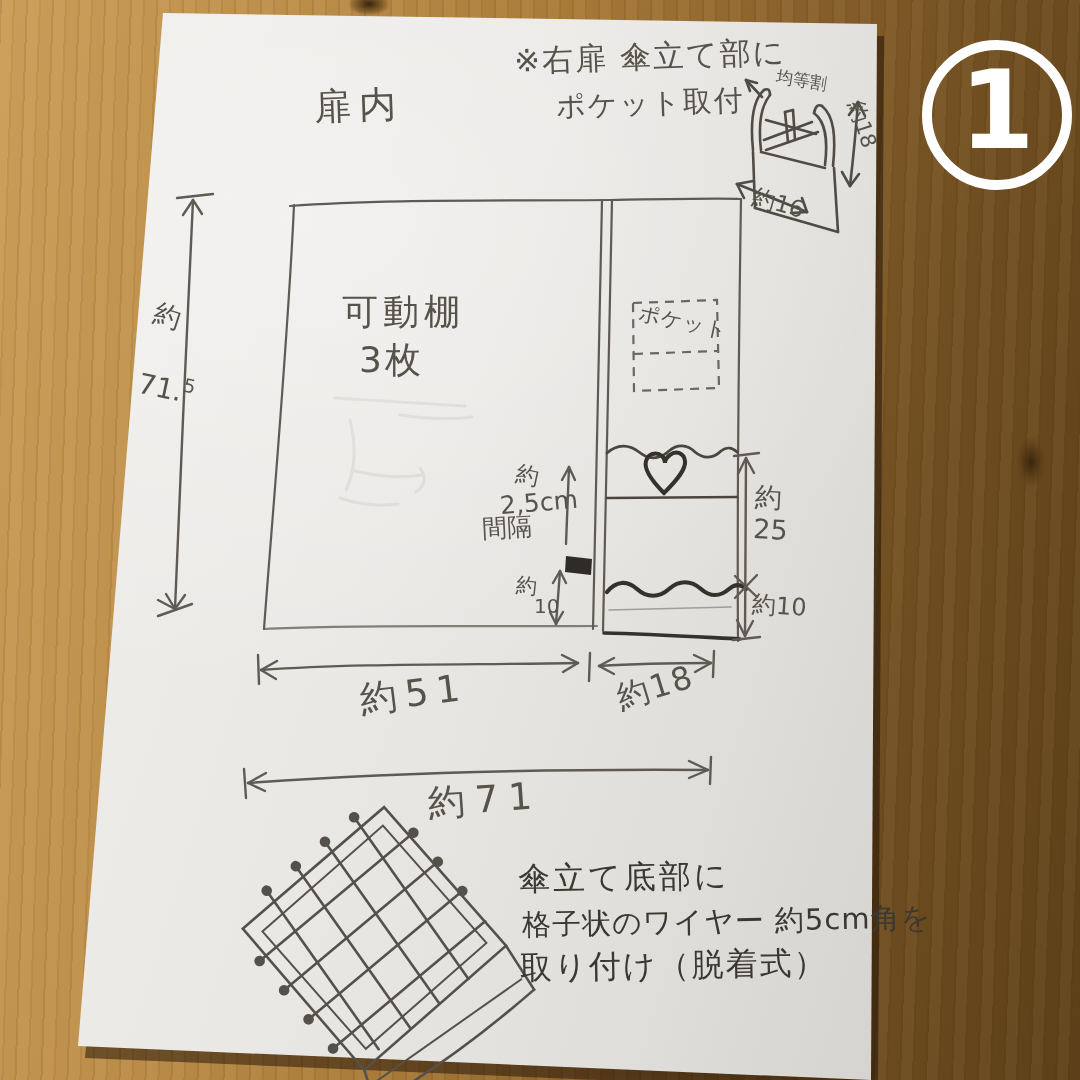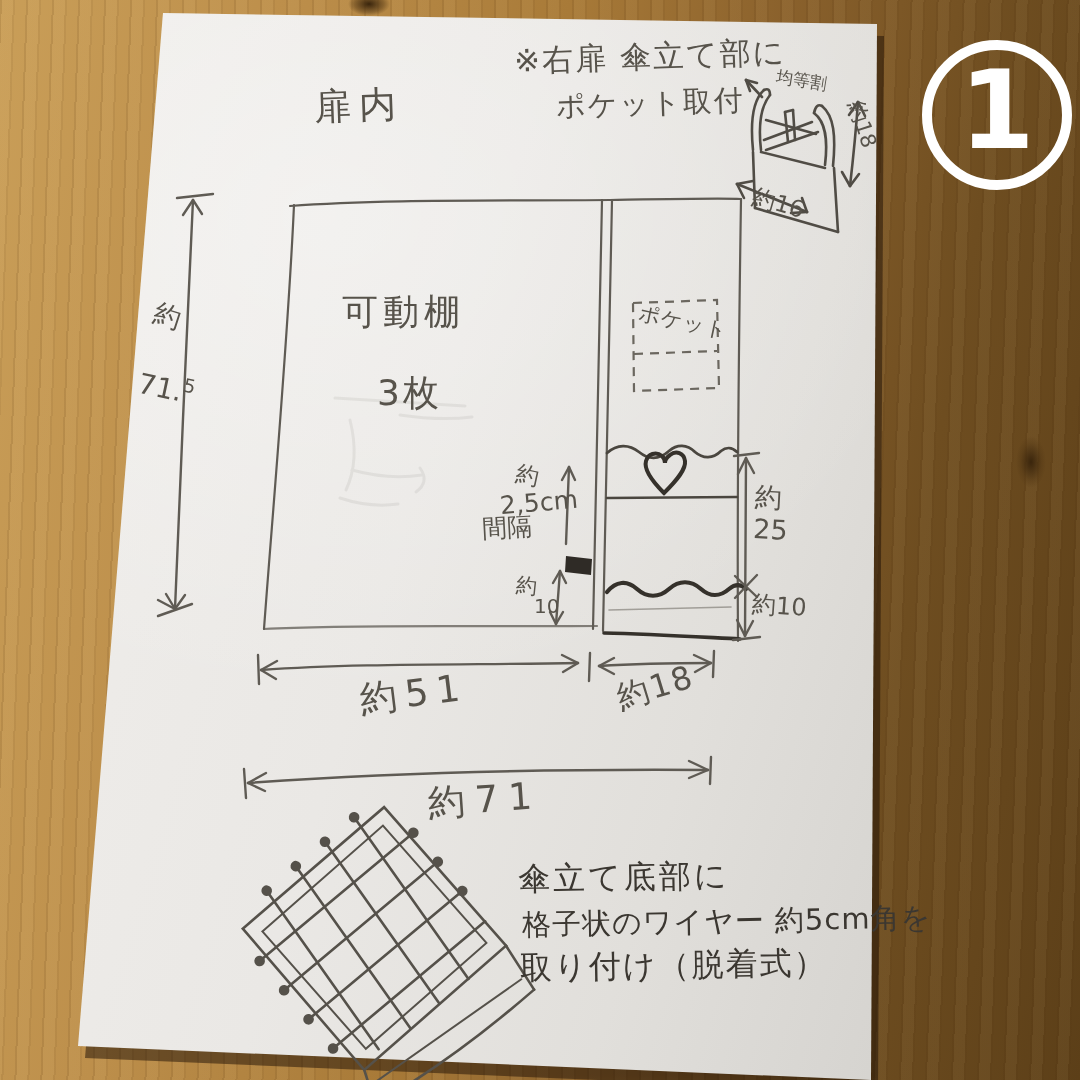--- a/index.html
+++ b/index.html
@@ -203,21 +203,21 @@
   <div class="lbl" style="left:314px;top:84px;font-size:37px;letter-spacing:8px;transform:rotate(-2deg);">扉内</div>
 
   <div class="lbl" style="left:514px;top:38px;font-size:31px;letter-spacing:2px;transform:rotate(-2deg);">※右扉 傘立て部に</div>
   <div class="lbl" style="left:556px;top:86px;font-size:29px;letter-spacing:2px;transform:rotate(-2deg);">ポケット取付</div>
 
   <div class="lbl" style="left:776px;top:70px;font-size:17px;transform:rotate(9deg);">均等割</div>
   <div class="lbl" style="left:838px;top:112px;font-size:21px;transform:rotate(72deg);">約18</div>
   <div class="lbl" style="left:752px;top:190px;font-size:23px;transform:rotate(16deg);">約16</div>
 
   <div class="lbl" style="left:342px;top:290px;font-size:36px;letter-spacing:5px;text-align:right;">可動棚</div>
-  <div class="lbl" style="left:377px;top:338px;font-size:36px;letter-spacing:3px;margin-top:33px;">3枚</div>
+  <div class="lbl" style="left:359px;top:338px;font-size:36px;letter-spacing:3px;">3枚</div>
 
   <div class="lbl" style="left:638px;top:310px;font-size:21px;letter-spacing:1px;transform:rotate(12deg);">ポケット</div>
 
   <div class="lbl" style="left:516px;top:462px;font-size:23px;transform:rotate(12deg);">約</div>
   <div class="lbl" style="left:500px;top:488px;font-size:25px;transform:rotate(-5deg);">2,5cm</div>
   <div class="lbl" style="left:482px;top:513px;font-size:25px;transform:rotate(-3deg);">間隔</div>
 
   <div class="lbl" style="left:516px;top:574px;font-size:21px;transform:rotate(6deg);">約</div>
   <div class="lbl" style="left:534px;top:594px;font-size:20px;">10</div>
 

